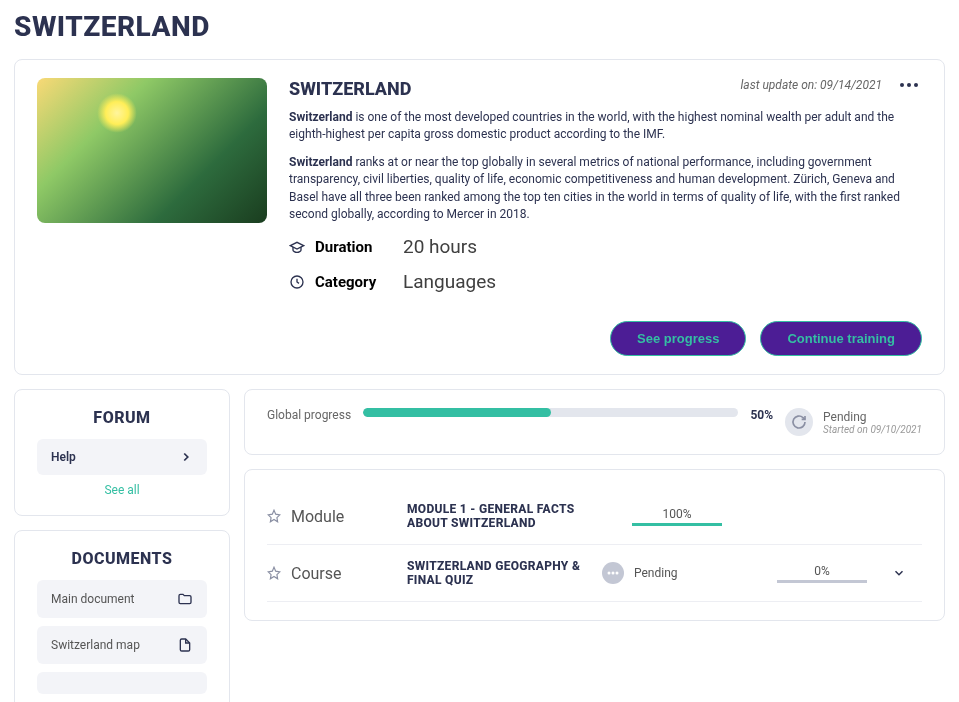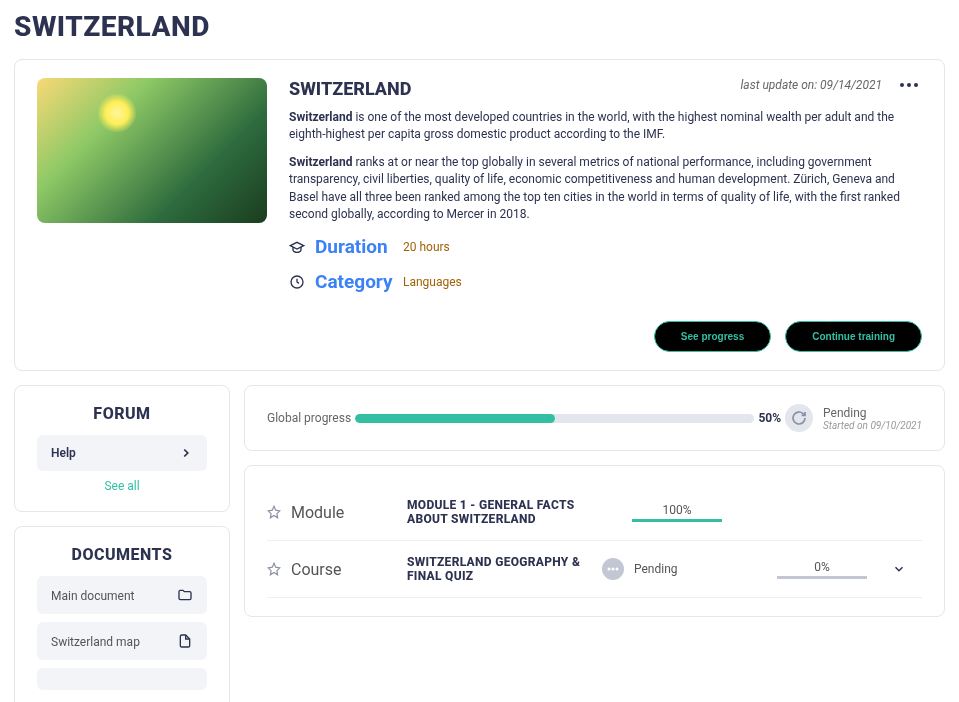--- a/index.html
+++ b/index.html
@@ -17,37 +17,37 @@
   .hero-title { font-size: 18px; font-weight: 800; color: #2c3250; }
   .last-update { font-size: 12px; font-style: italic; color: #666; margin-right: 8px; }
   .more-btn { display: inline-flex; gap: 3px; cursor: pointer; padding: 4px; }
   .more-btn span { width: 4px; height: 4px; background: #2c3250; border-radius: 50%; }
   
   .desc { font-size: 12px; color: #2c3250; margin-top: 10px; line-height: 1.45; }
   .desc b { font-weight: 700; }
   
   .meta-row { display: flex; align-items: center; gap: 10px; margin-top: 12px; }
   .meta-icon { width: 16px; height: 16px; color: #2c3250; }
-  .meta-label { font-size: 19px; font-weight: 700; color: #3b82f6; width: 78px; }
-  .meta-value { font-size: 12px; color: #a16207; }
+  .meta-label { font-size: 15px; font-weight: 700; color: #000000; width: 78px; }
+  .meta-value { font-size: 19px; color: #404040; }
   
   .hero-actions { display: flex; justify-content: flex-end; gap: 14px; margin-top: 28px; }
-  .btn { border: 1.5px solid #34bfa3; background: #000000; color: #34bfa3; border-radius: 999px; padding: 9px 26px; font-size: 10px; font-weight: 600; cursor: pointer; }
+  .btn { border: 1.5px solid #34bfa3; background: #4c1d95; color: #34bfa3; border-radius: 999px; padding: 9px 26px; font-size: 13px; font-weight: 600; cursor: pointer; }
   
   .lower { display: flex; gap: 14px; }
   .left-col { width: 216px; display: flex; flex-direction: column; gap: 14px; }
   .right-col { flex: 1; display: flex; flex-direction: column; gap: 14px; }
   
   .panel-title { font-size: 16px; font-weight: 800; text-align: center; color: #2c3250; margin-bottom: 12px; letter-spacing: 0.5px; }
   
-  .list-item { background: #f3f4f8; border-radius: 6px; padding: 11px 14px; display: flex; justify-content: space-between; align-items: flex-end; font-size: 12px; font-weight: 600; color: #2c3250; margin-bottom: 8px; cursor: pointer; }
+  .list-item { background: #f3f4f8; border-radius: 6px; padding: 11px 14px; display: flex; justify-content: space-between; align-items: center; font-size: 12px; font-weight: 600; color: #2c3250; margin-bottom: 8px; cursor: pointer; }
   .doc-item { font-weight: 400; color: #555; font-size: 12px; }
   .see-all { text-align: center; color: #34bfa3; font-size: 12px; margin-top: 6px; cursor: pointer; }
   
-  .progress-bar-row { display: flex; align-items: center; gap: 4px; }
+  .progress-bar-row { display: flex; gap: 12px; }
   .progress-label { font-size: 12px; color: #666; }
   .progress-track { flex: 1; height: 9px; background: #e3e6ed; border-radius: 5px; overflow: hidden; }
   .progress-fill { height: 100%; background: #34bfa3; border-radius: 5px; }
   .progress-pct { font-size: 12px; font-weight: 700; color: #2c3250; }
   .status-pill { display: flex; align-items: center; gap: 10px; }
   .status-icon-circle { width: 28px; height: 28px; border-radius: 50%; background: #e3e6ed; display: flex; align-items: center; justify-content: center; color: #8a8fa3; }
   .status-texts { display: flex; flex-direction: column; }
   .status-main { font-size: 12px; color: #666; }
   .status-sub { font-size: 10px; color: #999; font-style: italic; }
   

